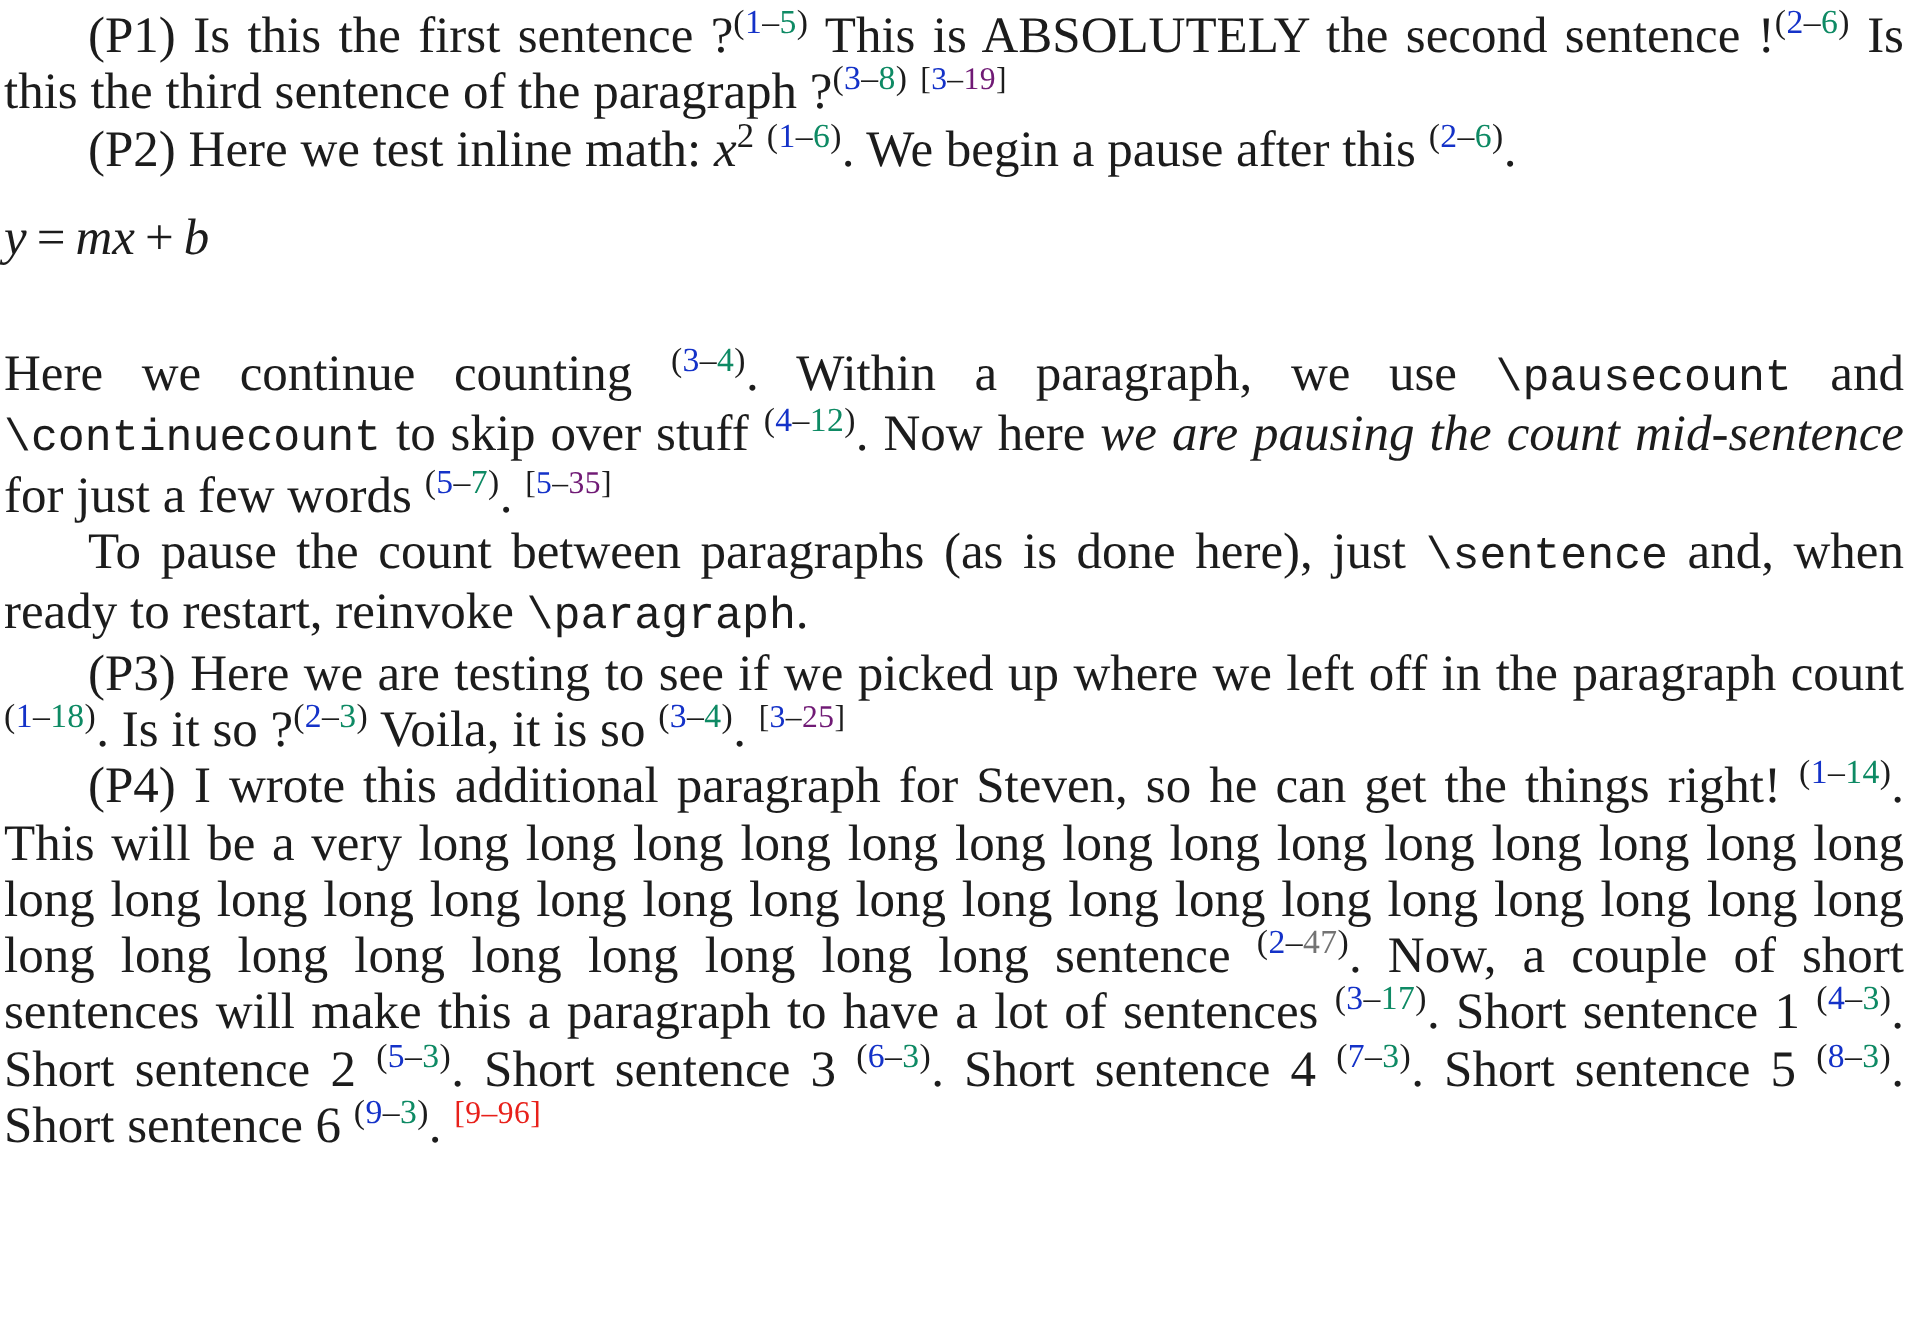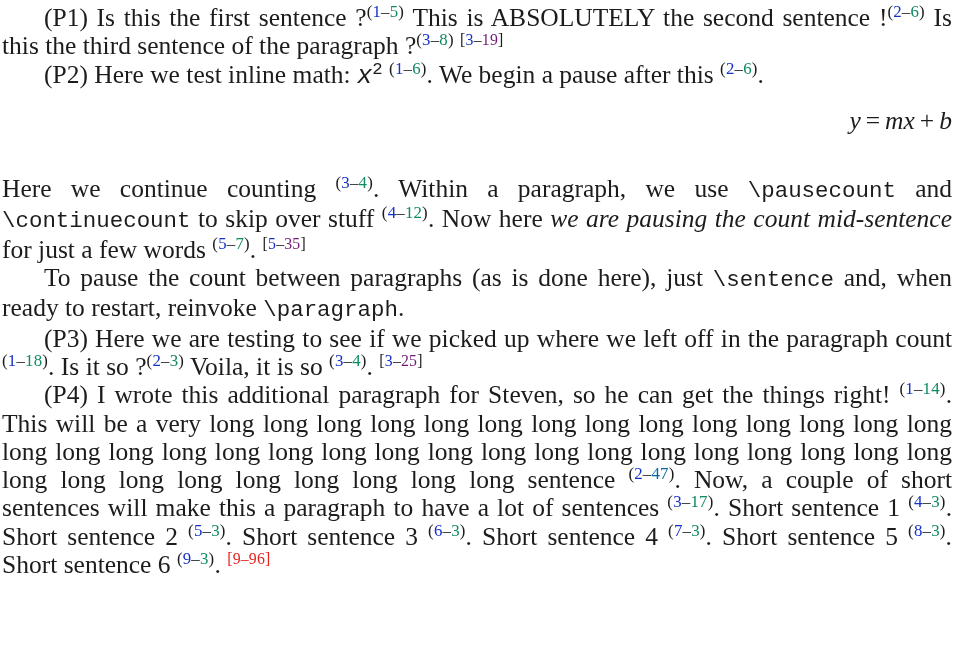--- a/index.html
+++ b/index.html
@@ -39,39 +39,38 @@
     text-indent: 42px;
     text-align: justify;
   }
   p.para.noindent {
     text-indent: 0;
     margin-top: 40px;
   }
 
   
   .display-math {
-    text-align: right;
+    text-align: left;
     margin: 16px 0 11px 0;
     text-indent: 0;
     font-family: "Liberation Serif", "DejaVu Serif", serif;
     font-size: 25.5px;
   }
   .mathvar {
     font-style: italic;
     font-family: "Liberation Serif", "DejaVu Serif", serif;
   }
   .mathop {
     font-style: normal;
     padding: 0 5px;
   }
 
   
   .imath {
     font-style: italic;
-    font-family: Liberation Mono, monospace;
   }
   .imath sup {
     font-style: normal;
     font-size: 0.68em;
     vertical-align: super;
     line-height: 0;
   }
 
   
   .tt {
@@ -98,21 +97,21 @@
   .mark .sidx {
     color: #1432c8;
   }
   .mark .dash {
     color: #1c1c1c;
   }
   .mark .wcount {
     color: #0e8a64;
   }
   .mark .wcount.over {
-    color: #0369a1;
+    color: #737373;
   }
 
   .pmark {
     font-size: 0.62em;
     vertical-align: super;
     line-height: 0;
     white-space: nowrap;
     letter-spacing: 0.2px;
   }
   .pmark .brk {

